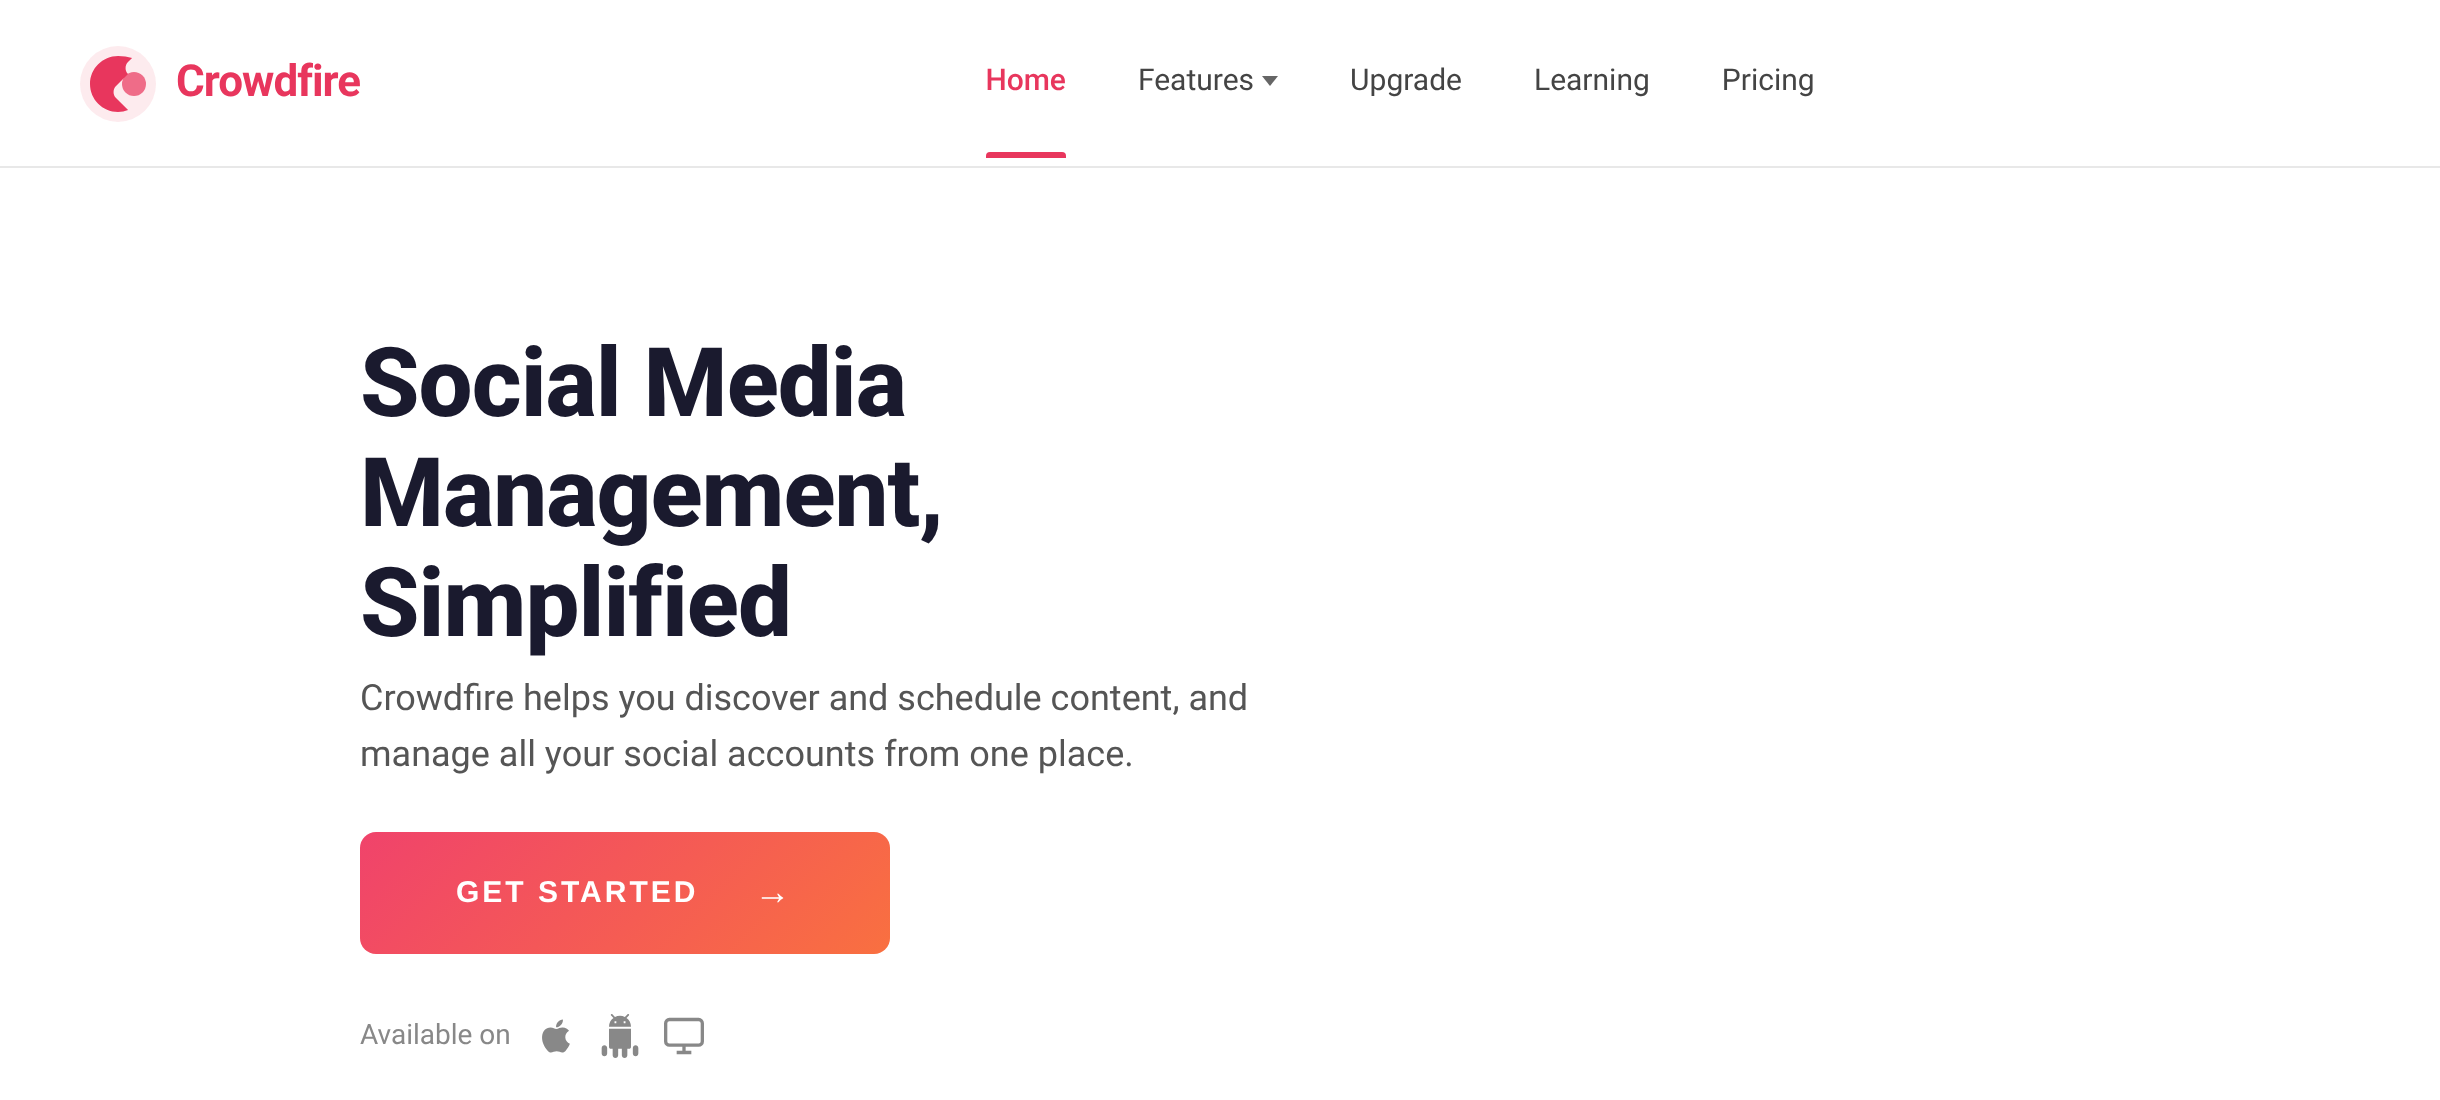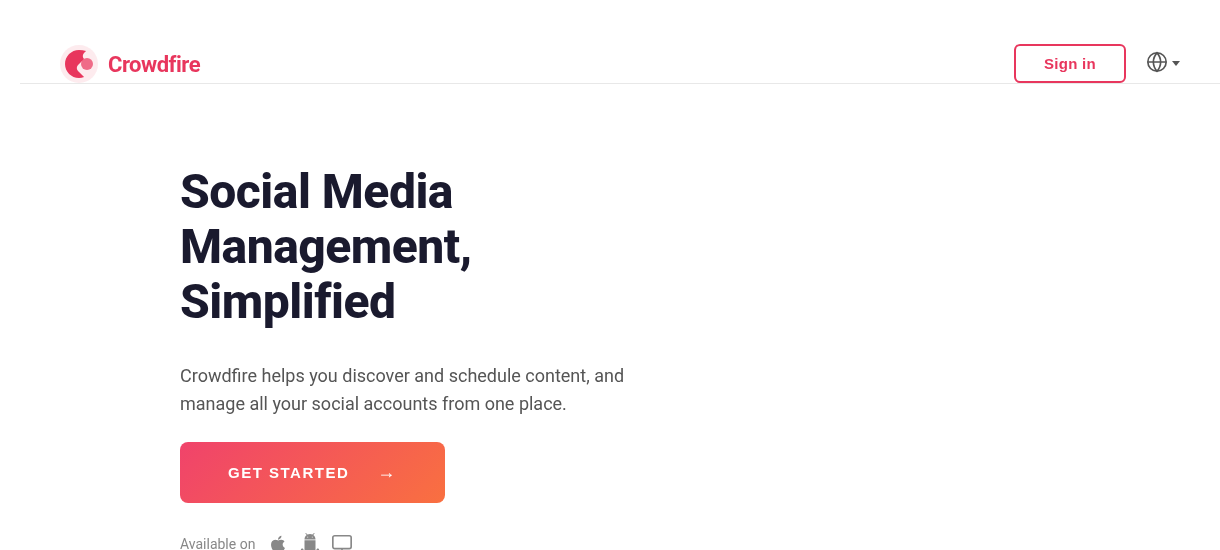--- a/index.html
+++ b/index.html
@@ -7,27 +7,26 @@
       font-family: -apple-system, BlinkMacSystemFont, 'Segoe UI', Roboto, sans-serif;
       background: #fff;
       width: 1220px;
       height: 550px;
       overflow: hidden;
     }
 
     
     header {
       display: flex;
-      align-items: flex-end;
+      align-items: center;
       justify-content: space-between;
       padding: 0 40px;
       height: 84px;
       border-bottom: 1px solid #e8e8e8;
       background: #fff;
-      margin-left: 20px;
     }
 
     .logo-area {
       display: flex;
       align-items: center;
       gap: 10px;
     }
 
     .logo-icon {
       width: 38px;
@@ -133,21 +132,21 @@
     main {
       padding: 80px 40px 40px 180px;
       max-width: 700px;
     }
 
     .hero-heading {
       font-size: 48px;
       font-weight: 800;
       color: #1a1a2e;
       line-height: 1.15;
-      margin-bottom: 32px;
+      margin-bottom: 6px;
       letter-spacing: -0.5px;
     }
 
     .hero-subtext {
       font-size: 18px;
       color: #555;
       line-height: 1.6;
       margin-bottom: 23px;
       max-width: 560px;
     }
@@ -199,33 +198,31 @@
 <header>
   <div class="logo-area">
     <svg class="logo-icon" viewBox="0 0 38 38" fill="none" xmlns="http://www.w3.org/2000/svg">
       <circle cx="19" cy="19" r="19" fill="#e8365d" opacity="0.1"></circle>
       <path d="M19 5C11.268 5 5 11.268 5 19C5 26.732 11.268 33 19 33C20.8 33 22.5 32.65 24.05 32.01L18 26C16.4 24.4 16.4 21.6 18 20L24 14C22.4 12.4 22.4 9.6 24 8L26.05 5.99C23.95 5.35 21.5 5 19 5Z" fill="#e8365d"></path>
       <circle cx="27" cy="19" r="6" fill="#e8365d" opacity="0.7"></circle>
     </svg>
     <span class="logo-text">Crowdfire</span>
   </div>
 
-
-  <div class="header-right">
-    <button class="sign-in-btn">Sign in</button>
-    <div class="globe-btn">
-      <span class="globe-icon">
-        <svg viewBox="0 0 24 24" fill="none" stroke="#555" stroke-width="1.8" xmlns="http://www.w3.org/2000/svg">
-          <circle cx="12" cy="12" r="10"></circle>
-          <path d="M2 12h20M12 2a15.3 15.3 0 0 1 4 10 15.3 15.3 0 0 1-4 10 15.3 15.3 0 0 1-4-10 15.3 15.3 0 0 1 4-10z"></path>
-        </svg>
-      </span>
-      <span class="globe-chevron"></span>
-    </div>
-  </div>
+  <nav>
+    <a class="nav-item active">Home</a>
+    <a class="nav-item has-dropdown">
+      <span>Features</span>
+      <span class="dropdown-arrow"></span>
+    </a>
+    <a class="nav-item">Upgrade</a>
+    <a class="nav-item">Learning</a>
+    <a class="nav-item">Pricing</a>
+  </nav>
+
 </header>
 
 <main>
   <h1 class="hero-heading">Social Media Management, Simplified</h1>
   <p class="hero-subtext">Crowdfire helps you discover and schedule content, and manage all your social accounts from one place.</p>
 
   <button class="get-started-btn">
     <span>GET STARTED</span>
     <span class="arrow-right">→</span>
   </button>

